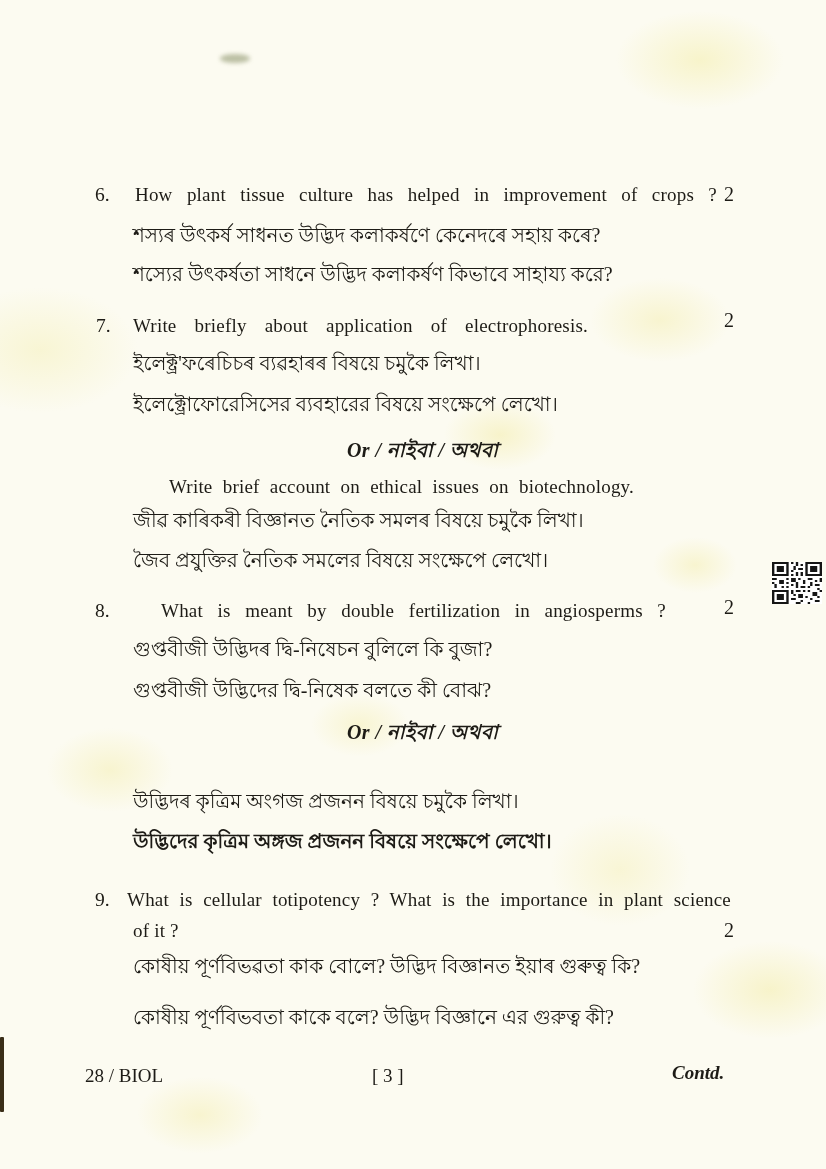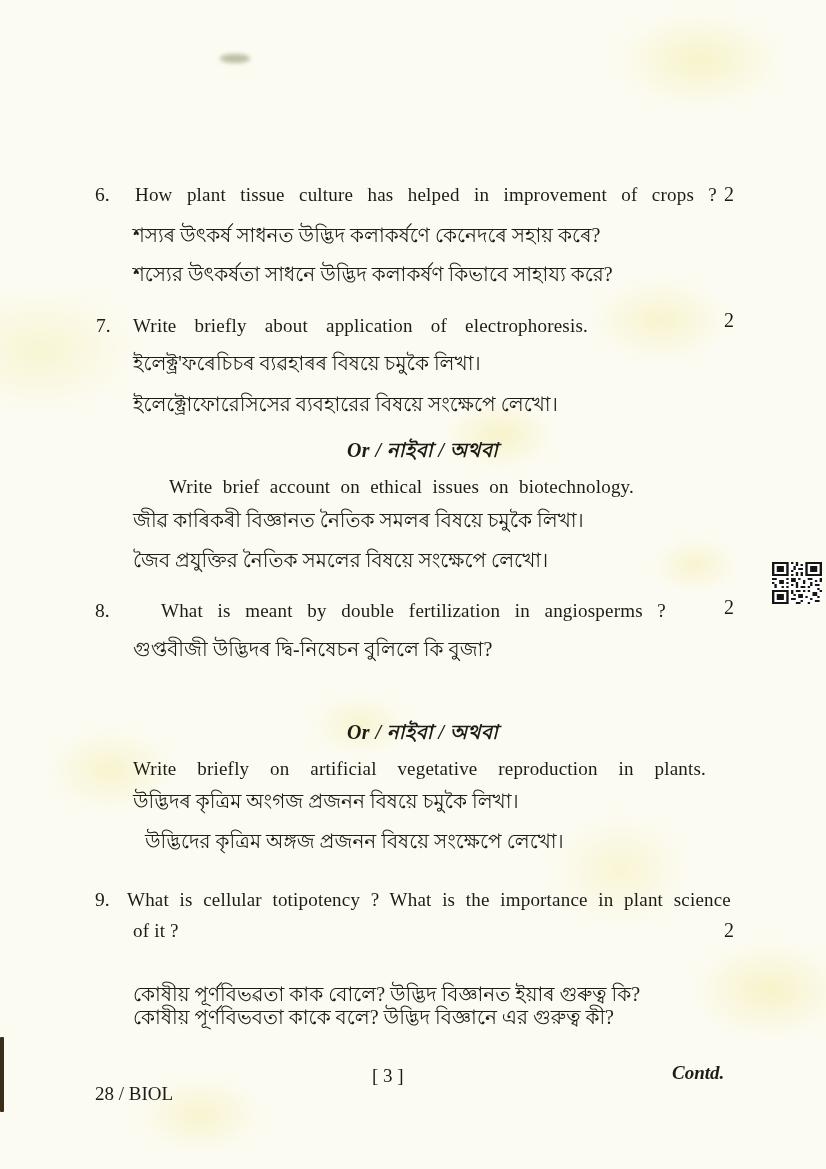--- a/index.html
+++ b/index.html
@@ -90,32 +90,32 @@
   <div class="line or-line" style="top:437px; left:347px;">Or / নাইবা / অথবা</div>
 
   <div class="line en just" style="top:474px; left:133px; width:465px;margin-left:36px;">Write brief account on ethical issues on biotechnology.</div>
   <div class="line indic" style="top:507px; left:133px;">জীৱ কাৰিকৰী বিজ্ঞানত নৈতিক সমলৰ বিষয়ে চমুকৈ লিখা।</div>
   <div class="line indic" style="top:547px; left:133px;">জৈব প্রযুক্তির নৈতিক সমলের বিষয়ে সংক্ষেপে লেখো।</div>
 
   <div class="line qnum" style="top:598px; left:95px;">8.</div>
   <div class="line en just" style="top:598px; left:133px; width:505px;margin-left:28px;">What is meant by double fertilization in angiosperms ?</div>
   <div class="line marks" style="top:594px; left:724px;">2</div>
   <div class="line indic" style="top:636px; left:133px;">গুপ্তবীজী উদ্ভিদৰ দ্বি-নিষেচন বুলিলে কি বুজা?</div>
+  <div class="line indic" style="top:677px; left:133px;">গুপ্তবীজী উদ্ভিদের দ্বি-নিষেক বলতে কী বোঝ?</div>
 
   <div class="line or-line" style="top:719px; left:347px;">Or / নাইবা / অথবা</div>
 
-  <div class="line en just" style="top:756px; left:133px; width:573px;">Write briefly on artificial vegetative reproduction in plants.</div>
   <div class="line indic" style="top:788px; left:133px;">উদ্ভিদৰ কৃত্ৰিম অংগজ প্ৰজনন বিষয়ে চমুকৈ লিখা।</div>
-  <div class="line indic" style="top:828px; left:145px;">উদ্ভিদের কৃত্রিম অঙ্গজ প্রজনন বিষয়ে সংক্ষেপে লেখো।</div>
+  <div class="line indic" style="top:828px; left:133px;font-weight:bold;">উদ্ভিদের কৃত্রিম অঙ্গজ প্রজনন বিষয়ে সংক্ষেপে লেখো।</div>
 
   <div class="line qnum" style="top:887px; left:95px;">9.</div>
   <div class="line en just" style="top:887px; left:127px; width:604px;">What is cellular totipotency ? What is the importance in plant science</div>
   <div class="line en" style="top:918px; left:133px;">of it ?</div>
   <div class="line marks" style="top:917px; left:724px;">2</div>
-  <div class="line indic" style="top:953px; left:133px;margin-top:28px;">কোষীয় পূৰ্ণবিভৱতা কাক বোলে? উদ্ভিদ বিজ্ঞানত ইয়াৰ গুৰুত্ব কি?</div>
+  <div class="line indic" style="top:953px; left:133px;">কোষীয় পূৰ্ণবিভৱতা কাক বোলে? উদ্ভিদ বিজ্ঞানত ইয়াৰ গুৰুত্ব কি?</div>
   <div class="line indic" style="top:1004px; left:133px;">কোষীয় পূর্ণবিভবতা কাকে বলে? উদ্ভিদ বিজ্ঞানে এর গুরুত্ব কী?</div>
 
   <svg class="qr" viewBox="0 0 21 21" preserveAspectRatio="none">
     <rect width="21" height="21" fill="#ffffff"></rect>
     <g fill="#151515">
       <path fill-rule="evenodd" d="M0,0h7v7h-7z M1,1v5h5v-5z"></path>
         <rect x="2" y="2" width="3" height="3"></rect>
       <path fill-rule="evenodd" d="M14,0h7v7h-7z M15,1v5h5v-5z"></path>
         <rect x="16" y="2" width="3" height="3"></rect>
       <path fill-rule="evenodd" d="M0,14h7v7h-7z M1,15v5h5v-5z"></path>
@@ -164,18 +164,18 @@
         <rect x="17" y="15" width="2" height="2"></rect>
         <rect x="20" y="14" width="1" height="1"></rect>
       <rect x="14" y="17" width="1" height="1"></rect>
         <rect x="16" y="18" width="1" height="1"></rect>
         <rect x="18" y="19" width="2" height="1"></rect>
       <rect x="15" y="20" width="1" height="1"></rect>
         <rect x="19" y="17" width="1" height="1"></rect>
     </g>
   </svg>
 
-  <div class="line footer-text" style="top:1063px; left:95px;margin-top:18px;">28 / BIOL</div>
+  <div class="line footer-text" style="top:1063px; left:85px;">28 / BIOL</div>
   <div class="line footer-text" style="top:1063px; left:372px;">[ 3 ]</div>
   <div class="line footer-text contd" style="top:1060px; left:672px;">Contd.</div>
 
   <div class="edge-mark"></div>
 </div>
 
 </body></html>

